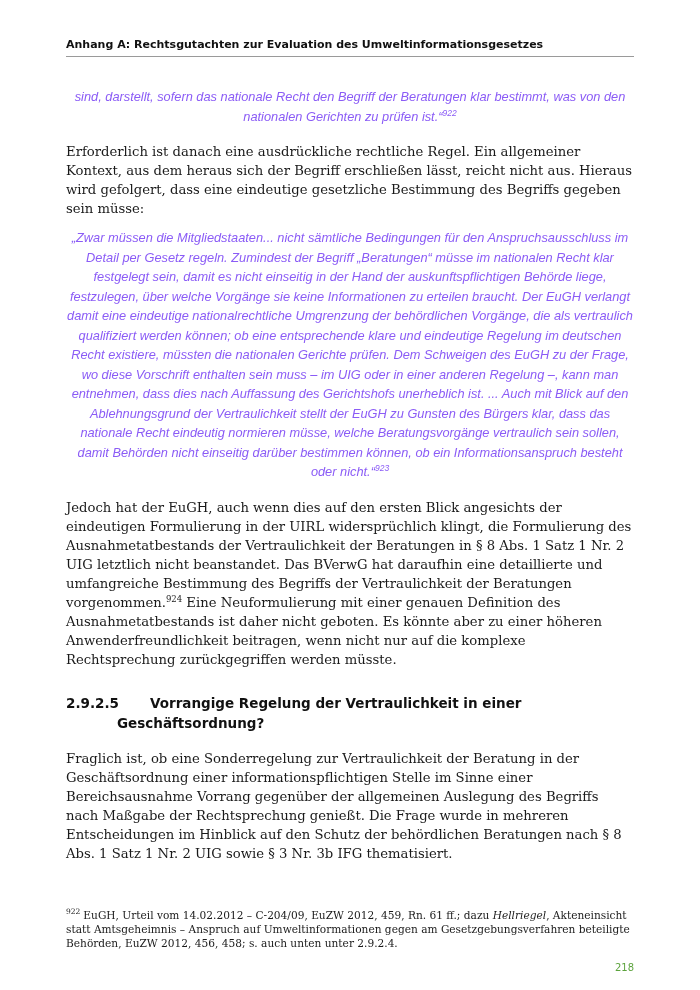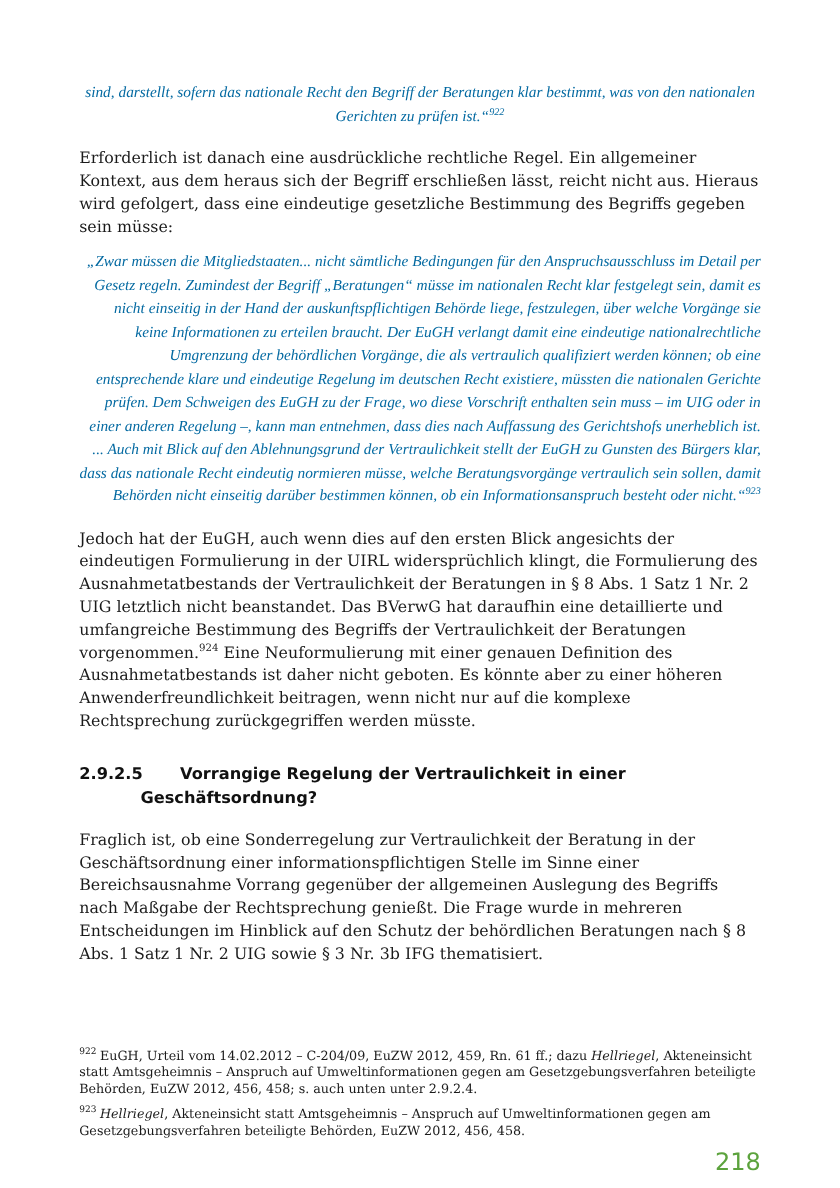--- a/index.html
+++ b/index.html
@@ -23,29 +23,29 @@
     border-bottom: 1px solid #9a9a9a;
     padding-bottom: 4px;
   }
   .body-para {
     font-size: 13.2px;
     line-height: 19px;
     margin: 16px 0 10px 0;
     text-align: left;
   }
   .quote {
-    font-family: Liberation Serif, serif;
+    font-family: Liberation Sans, sans-serif;
     font-style: italic;
-    color: #0369a1;
+    color: #8b5cf6;
     font-size: 12.8px;
     line-height: 19.5px;
     text-align: center;
   }
   .intro-quote { margin: 30px 0 11px 0; }
-  .block-quote { margin: 4px 0 12px 0; padding: 0; text-align: right; }
+  .block-quote { margin: 4px 0 12px 0; padding: 0; }
   sup.fn-ref {
     font-size: 8.5px;
     line-height: 0;
     vertical-align: super;
   }
   .section-heading {
     font-family: "DejaVu Sans", "Liberation Sans", sans-serif;
     font-weight: bold;
     font-size: 13.5px;
     line-height: 20px;
@@ -74,31 +74,34 @@
   .footnote sup.fn-num {
     font-size: 7.5px;
     line-height: 0;
     vertical-align: super;
     margin-right: 3px;
   }
   .footnote em { font-style: italic; }
   .page-number {
     text-align: right;
     font-family: "DejaVu Sans", "Liberation Sans", sans-serif;
-    font-size: 20px;
+    font-size: 10px;
     line-height: 16px;
     color: #5ca33d;
     margin-top: 10px;
   }
 </style>
 </head>
 <body>
 
 <div class="page">
 
+  <header>
+    <div class="header-title">Anhang A: Rechtsgutachten zur Evaluation des Umweltinformationsgesetzes</div>
+  </header>
 
   <main>
 
     <p class="quote intro-quote"><span>sind, darstellt, sofern das nationale Recht den Begriff der Beratungen klar bestimmt, was von den nationalen Gerichten zu prüfen ist.“</span><sup class="fn-ref">922</sup></p>
 
     <p class="body-para">Erforderlich ist danach eine ausdrückliche rechtliche Regel. Ein allgemeiner Kontext, aus dem heraus sich der Begriff erschließen lässt, reicht nicht aus. Hieraus wird gefolgert, dass eine eindeutige gesetzliche Bestimmung des Begriffs gegeben sein müsse:</p>
 
     <blockquote class="quote block-quote"><span>„Zwar müssen die Mitgliedstaaten... nicht sämtliche Bedingungen für den Anspruchsausschluss im Detail per Gesetz regeln. Zumindest der Begriff „Beratungen“ müsse im nationalen Recht klar festgelegt sein, damit es nicht einseitig in der Hand der auskunftspflichtigen Behörde liege, festzulegen, über welche Vorgänge sie keine Informationen zu erteilen braucht. Der EuGH verlangt damit eine eindeutige nationalrechtliche Umgrenzung der behördlichen Vorgänge, die als vertraulich qualifiziert werden können; ob eine entsprechende klare und eindeutige Regelung im deutschen Recht existiere, müssten die nationalen Gerichte prüfen. Dem Schweigen des EuGH zu der Frage, wo diese Vorschrift enthalten sein muss – im UIG oder in einer anderen Regelung –, kann man entnehmen, dass dies nach Auffassung des Gerichtshofs unerheblich ist. ... Auch mit Blick auf den Ablehnungsgrund der Vertraulichkeit stellt der EuGH zu Gunsten des Bürgers klar, dass das nationale Recht eindeutig normieren müsse, welche Beratungsvorgänge vertraulich sein sollen, damit Behörden nicht einseitig darüber bestimmen können, ob ein Informationsanspruch besteht oder nicht.“</span><sup class="fn-ref">923</sup></blockquote>
 
     <p class="body-para"><span>Jedoch hat der EuGH, auch wenn dies auf den ersten Blick angesichts der eindeutigen Formulierung in der UIRL widersprüchlich klingt, die Formulierung des Ausnahmetatbestands der Vertraulichkeit der Beratungen in § 8 Abs. 1 Satz 1 Nr. 2 UIG letztlich nicht beanstandet. Das BVerwG hat daraufhin eine detaillierte und umfangreiche Bestimmung des Begriffs der Vertraulichkeit der Beratungen vorgenommen.</span><sup class="fn-ref">924</sup><span> Eine Neuformulierung mit einer genauen Definition des Ausnahmetatbestands ist daher nicht geboten. Es könnte aber zu einer höheren Anwenderfreundlichkeit beitragen, wenn nicht nur auf die komplexe Rechtsprechung zurückgegriffen werden müsste.</span></p>
@@ -107,20 +110,19 @@
 
     <p class="body-para">Fraglich ist, ob eine Sonderregelung zur Vertraulichkeit der Beratung in der Geschäftsordnung einer informationspflichtigen Stelle im Sinne einer Bereichsausnahme Vorrang gegenüber der allgemeinen Auslegung des Begriffs nach Maßgabe der Rechtsprechung genießt. Die Frage wurde in mehreren Entscheidungen im Hinblick auf den Schutz der behördlichen Beratungen nach § 8 Abs. 1 Satz 1 Nr. 2 UIG sowie § 3 Nr. 3b IFG thematisiert.</p>
 
 
   </main>
 
   <footer class="page-footer">
 
     <div class="footnote"><sup class="fn-num">922</sup><span>EuGH, Urteil vom 14.02.2012 – C-204/09, EuZW 2012, 459, Rn. 61 ff.; dazu </span><em>Hellriegel</em><span>, Akteneinsicht statt Amtsgeheimnis – Anspruch auf Umweltinformationen gegen am Gesetzgebungsverfahren beteiligte Behörden, EuZW 2012, 456, 458; s. auch unten unter 2.9.2.4.</span></div>
 
-    <div class="footnote"><sup class="fn-num">923</sup><span></span><em>Hellriegel</em><span>, Akteneinsicht statt Amtsgeheimnis – Anspruch auf Umweltinformationen gegen am Gesetzgebungsverfahren beteiligte Behörden, EuZW 2012, 456, 458.</span></div>
 
 
     <div class="page-number">218</div>
 
   </footer>
 
 </div>
 
 </body></html>

